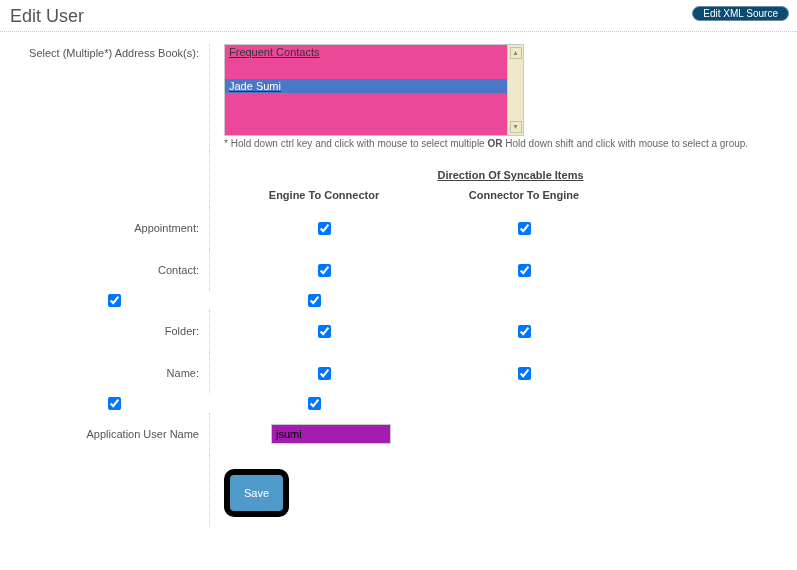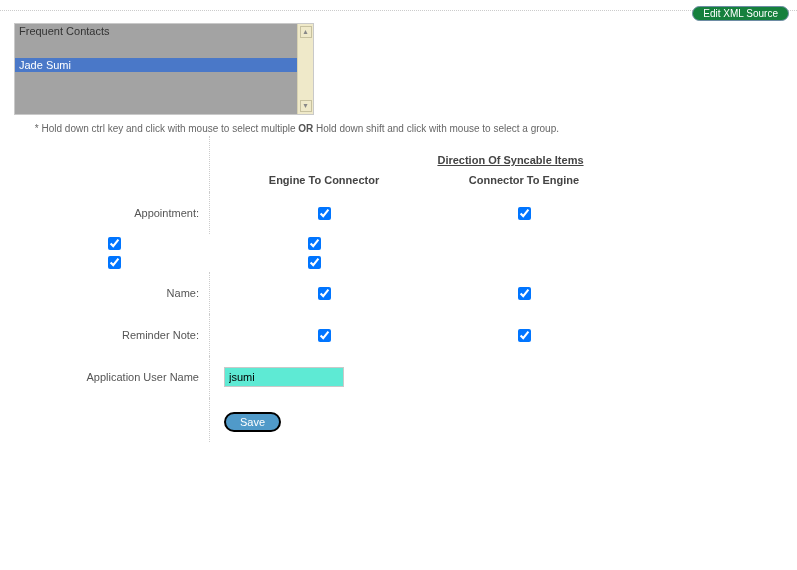--- a/index.html
+++ b/index.html
@@ -19,21 +19,21 @@
   .header h1 {
     margin: 0;
     font-size: 18px;
     font-weight: normal;
     color: #555;
   }
   .edit-xml {
     position: absolute;
     right: 8px;
     top: 6px;
-    background: #15803d;
+    background: #0c4a6e;
     color: #fff;
     border: 1px solid #6e8ca4;
     border-radius: 10px;
     padding: 1px 10px;
     font-size: 10px;
     cursor: pointer;
   }
   .label-cell {
     text-align: right;
     padding-right: 10px;
@@ -45,22 +45,23 @@
   
   .listbox-wrap {
     display: flex;
     width: 300px;
     height: 92px;
     border: 1px solid #c9c9c9;
     background: #f4f4ee;
   }
   .listbox {
     flex: 1;
-    background: #a3a3a3;
+    background: #ec4899;
     overflow: hidden;
+    text-decoration: underline;
   }
   .listbox-item {
     padding: 1px 4px;
     font-size: 11px;
     cursor: pointer;
   }
   .listbox-item.selected {
     background: #4a78c8;
     color: #fff;
     margin-top: 20px;
@@ -82,24 +83,22 @@
     background: #efe9c9;
     font-size: 8px;
     line-height: 10px;
     text-align: center;
     color: #888;
     cursor: pointer;
   }
   .hint {
     font-size: 10px;
     color: #666;
-    margin-top: 6px;
     line-height: 1.5;
     max-width: 545px;
-    text-align: right;
   }
   .hint b { color: #555; }
   .dir-title {
     text-align: center;
     font-weight: bold;
     color: #444;
     margin: 18px 0 8px 0;
     text-decoration: underline;
   }
   .dir-head {
@@ -115,29 +114,30 @@
   input[type="checkbox"] {
     width: 13px;
     height: 13px;
     cursor: pointer;
   }
   .text-input {
     width: 120px;
     padding: 3px 4px;
     font-size: 11px;
     border: 1px solid #c9c9c9;
-    background: #5eead4;
+    background: #a21caf;
+    margin-left: 47px;
   }
   .save-btn {
     margin-top: 10px;
     background: #509ac9;
     color: #fff;
-    border: 2px solid #000000;
+    border: 6px solid #000000;
     border-radius: 10px;
-    padding: 2px 14px;
+    padding: 12px 14px;
     font-size: 11px;
     cursor: pointer;
   }
   
   .top-row { display: flex; }
   .top-row .label-cell {
     width: 210px;
     border-right: 1px dotted #ccc;
     align-items: flex-start;
     padding-top: 2px;
@@ -165,24 +165,26 @@
     display:flex;
     align-items:center;
   }
   .grid-row .rest .cb { width:200px; text-align:center; }
   .spacer-row .lbl { height: auto; }
 </style>
 </head>
 <body>
 
 <div class="header">
+  <h1>Edit User</h1>
   <button class="edit-xml">Edit XML Source</button>
 </div>
 
 <div class="top-row" style="margin-top:12px;">
+  <div class="label-cell">Select (Multiple*) Address Book(s):</div>
   <div class="field-side">
     <div class="listbox-wrap">
       <div class="listbox" id="listbox">
           <div class="listbox-item">Frequent Contacts</div>
           <div class="listbox-item selected">Jade Sumi</div>
         </div>
       <div class="list-scroll">
         <div class="sc-btn">▴</div>
         <div class="sc-btn">▾</div>
       </div>
@@ -206,40 +208,47 @@
 
 <div id="sync-rows">
     <div class="grid-row">
       <div class="lbl">Appointment:</div>
       <div class="rest">
         <div class="cb"><input type="checkbox" checked="" style=""></div>
         <div class="cb"><input type="checkbox" checked="" style=""></div>
       </div>
     </div>
     <div class="grid-row">
-      <div class="rest">
-        <div class="cb"><input type="checkbox" checked="" style=""></div>
-        <div class="cb"><input type="checkbox" checked="" style=""></div>
-      </div>
-    </div>
-    <div class="grid-row">
+      <div class="lbl">Contact:</div>
+      <div class="rest">
+        <div class="cb"><input type="checkbox" checked="" style=""></div>
+        <div class="cb"><input type="checkbox" checked="" style=""></div>
+      </div>
+    </div>
+    <div class="grid-row">
+      <div class="rest">
+        <div class="cb"><input type="checkbox" checked="" style=""></div>
+        <div class="cb"><input type="checkbox" checked="" style=""></div>
+      </div>
+    </div>
+    <div class="grid-row">
+      <div class="lbl">Folder:</div>
       <div class="rest">
         <div class="cb"><input type="checkbox" checked="" style=""></div>
         <div class="cb"><input type="checkbox" checked="" style=""></div>
       </div>
     </div>
     <div class="grid-row">
       <div class="lbl">Name:</div>
       <div class="rest">
         <div class="cb"><input type="checkbox" checked="" style=""></div>
         <div class="cb"><input type="checkbox" checked="" style=""></div>
       </div>
     </div>
     <div class="grid-row">
-      <div class="lbl">Reminder Note:</div>
       <div class="rest">
         <div class="cb"><input type="checkbox" checked="" style=""></div>
         <div class="cb"><input type="checkbox" checked="" style=""></div>
       </div>
     </div>
   </div>
 
 <div class="grid-row">
   <div class="lbl">Application User Name</div>
   <div class="rest">

